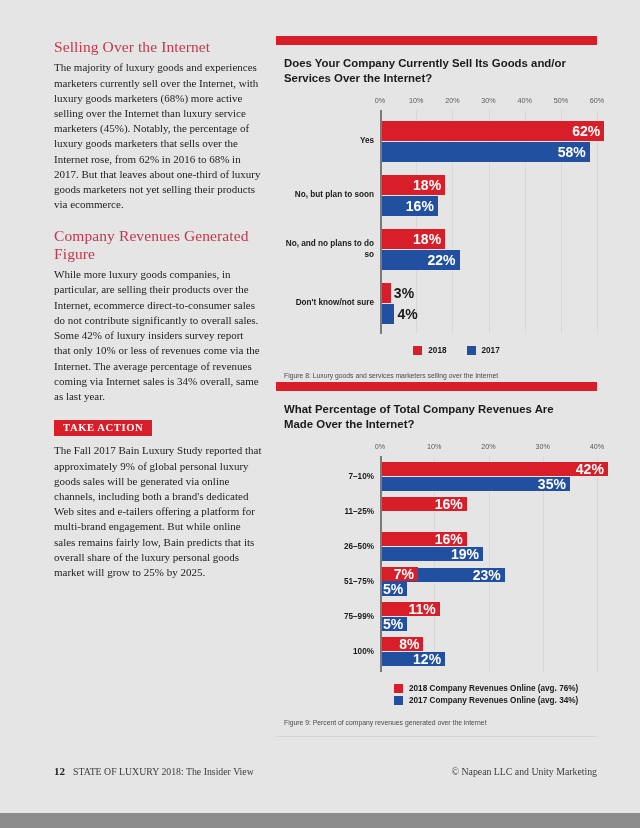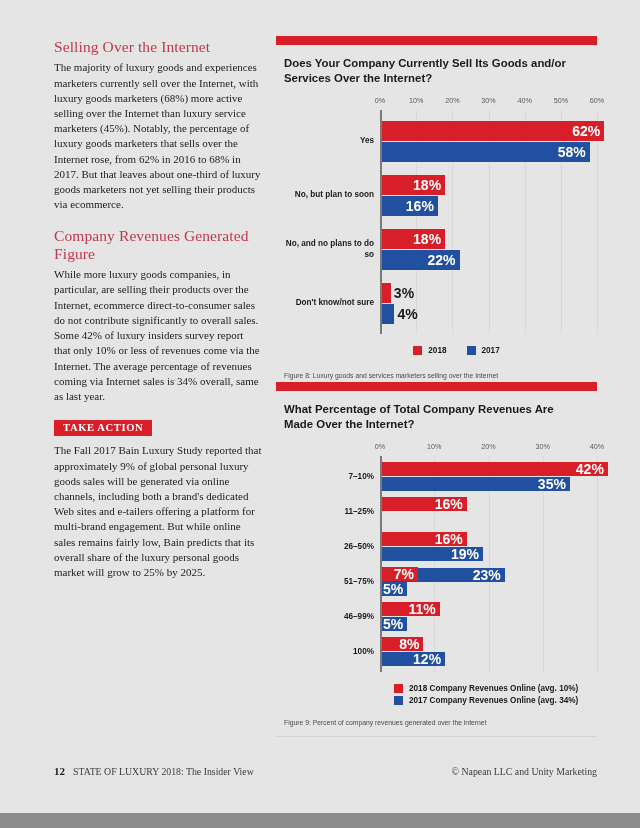--- a/index.html
+++ b/index.html
@@ -343,21 +343,21 @@
             <span class="tick-lbl" style="left: 75%;">30%</span>
             <span class="tick-lbl" style="left: 100%;">40%</span>
           </div>
       </div>
       <div class="chart-inner">
         <div class="cat-col" style="height: 216px;">
             <div class="cat-lbl" style="top: 20.5px; transform: translateY(-50%);">7–10%</div>
             <div class="cat-lbl" style="top: 55.5px; transform: translateY(-50%);">11–25%</div>
             <div class="cat-lbl" style="top: 90.5px; transform: translateY(-50%);">26–50%</div>
             <div class="cat-lbl" style="top: 125.5px; transform: translateY(-50%);">51–75%</div>
-            <div class="cat-lbl" style="top: 160.5px; transform: translateY(-50%);">46–99%</div>
+            <div class="cat-lbl" style="top: 160.5px; transform: translateY(-50%);">75–99%</div>
             <div class="cat-lbl" style="top: 195.5px; transform: translateY(-50%);">100%</div>
           </div>
         <div class="plot-col">
           <div class="plot-area" style="height: 216px;">
               <div class="gridline" style="left: 25%;"></div>
               <div class="gridline" style="left: 50%;"></div>
               <div class="gridline" style="left: 75%;"></div>
               <div class="gridline" style="left: 100%;"></div>
               <div class="axis-line"></div>
               <div class="bar" style="position: absolute; left: 0px; top: 6px; height: 14px; width: 105%;">
@@ -395,21 +395,21 @@
               </div>
               <div class="bar s2" style="position: absolute; left: 0px; top: 196px; height: 14px; width: 30%;">
                 <span class="bar-val">12%</span>
               </div>
             </div>
         </div>
       </div>
       <div class="legend stacked">
           <div class="legend-item">
             <span class="legend-swatch"></span>
-            <span class="legend-text">2018 Company Revenues Online (avg. 10%)</span>
+            <span class="legend-text">2018 Company Revenues Online (avg. 76%)</span>
           </div>
           <div class="legend-item">
             <span class="legend-swatch s2"></span>
             <span class="legend-text">2017 Company Revenues Online (avg. 34%)</span>
           </div>
         </div>
     </div>
 
     <div class="fig-caption">Figure 9: Percent of company revenues generated over the internet</div>
     <div class="panel-bottom-rule"></div>

